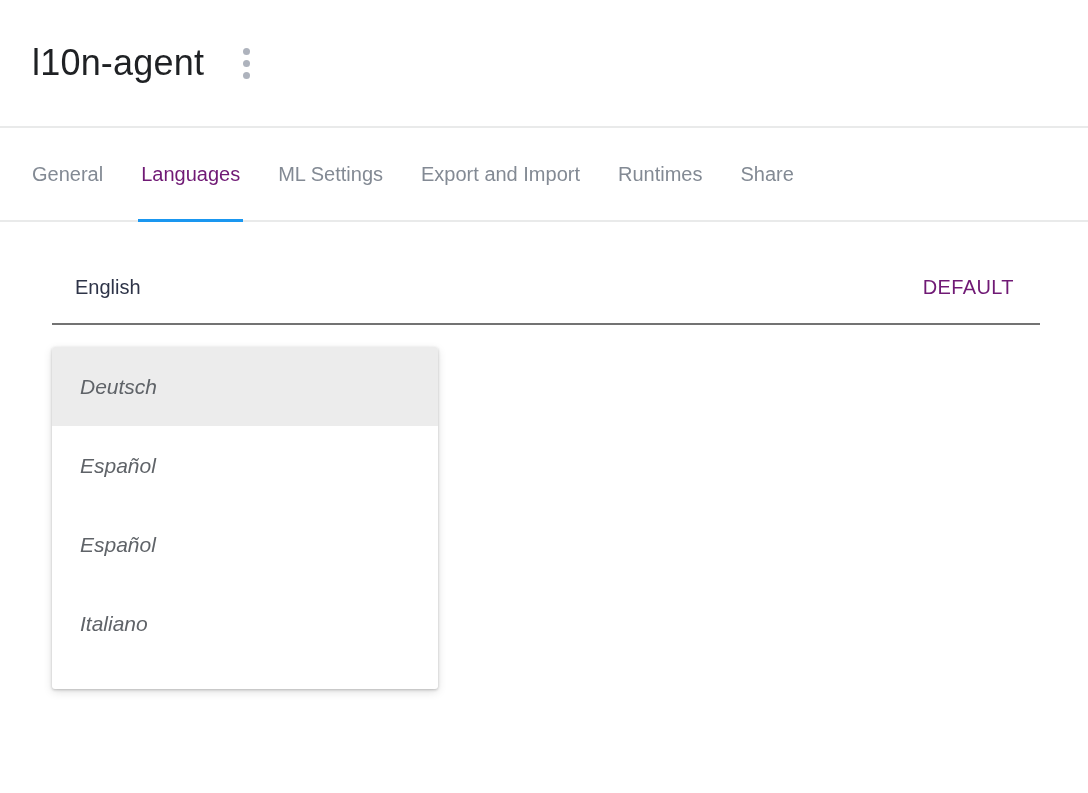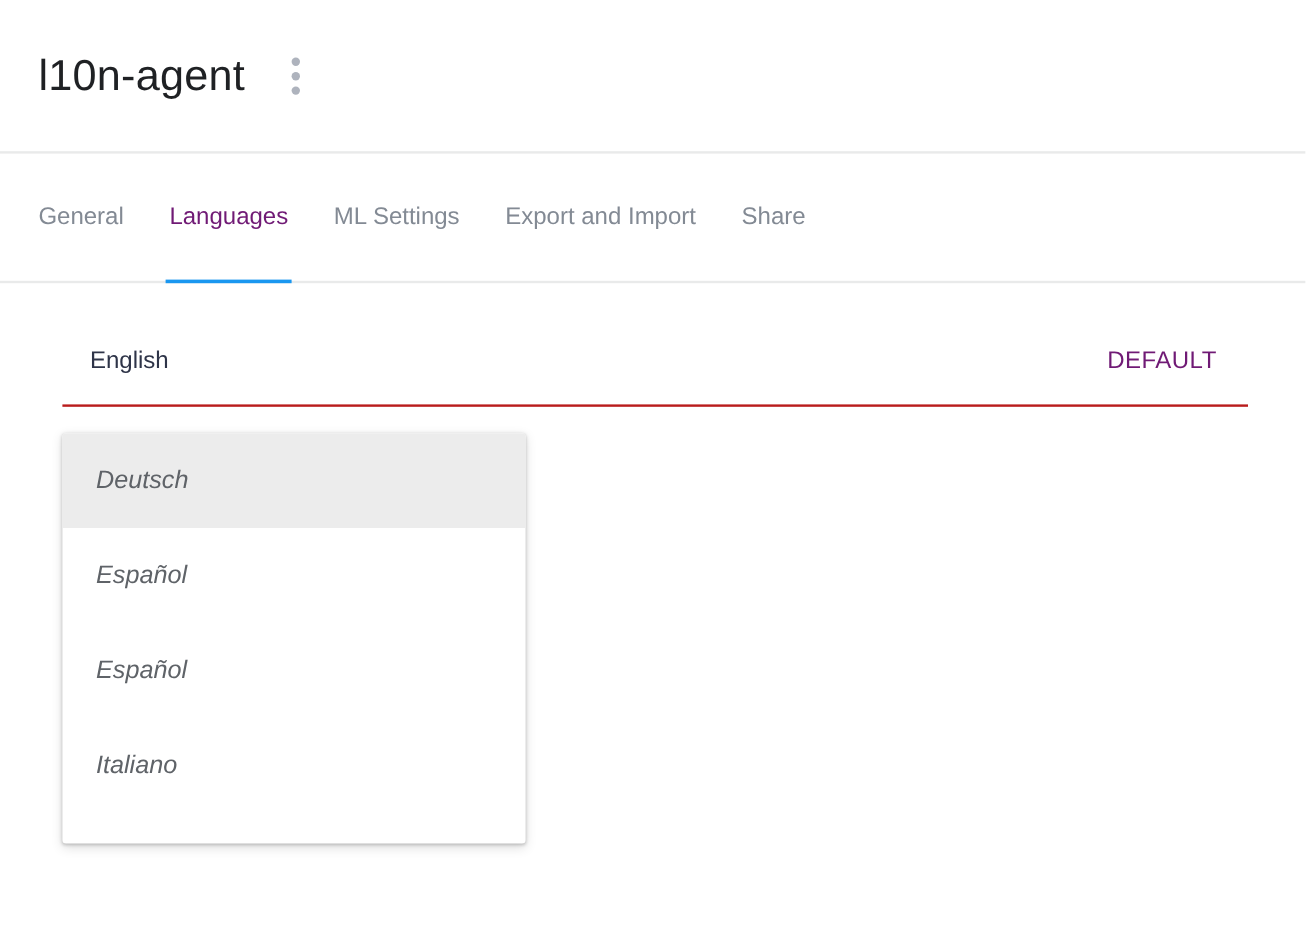--- a/index.html
+++ b/index.html
@@ -55,21 +55,21 @@
     border: none;
   }
   .kebab .dot {
     width: 7px; height: 7px;
     border-radius: 50%;
     background: #aeb3bd;
   }
 
   
   .tabbar {
-    height: 108px;
+    height: 94px;
     display: flex;
     align-items: stretch;
     padding-left: 32px;
     border-bottom: 2px solid #e9eaea;
   }
   .tab {
     display: flex;
     align-items: center;
     font-size: 20px;
     color: #838a94;
@@ -85,21 +85,21 @@
     left: -3px; right: -3px;
     bottom: -2px;
     height: 3px;
     background: #1a97f0;
   }
 
   
   .lang-row {
     margin: 0 48px 0 52px;
     padding: 54px 0 24px 0;
-    border-bottom: 2px solid #b91c1c;
+    border-bottom: 2px solid #737373;
     display: flex;
     align-items: baseline;
   }
   .lang-name {
     padding-left: 23px;
     font-size: 20px;
     color: #2e3448;
   }
   .lang-badge {
     margin-left: auto;
@@ -142,20 +142,21 @@
     <span class="dot"></span>
     <span class="dot"></span>
   </button>
 </div>
 
 <div class="tabbar">
   <div class="tab">General</div>
   <div class="tab active">Languages</div>
   <div class="tab">ML Settings</div>
   <div class="tab">Export and Import</div>
+  <div class="tab">Runtimes</div>
   <div class="tab">Share</div>
 </div>
 
 <div class="lang-row">
   <span class="lang-name">English</span>
   <span class="lang-badge">DEFAULT</span>
 </div>
 
 <div class="dropdown">
   <div class="dropdown-item highlighted">Deutsch</div>

